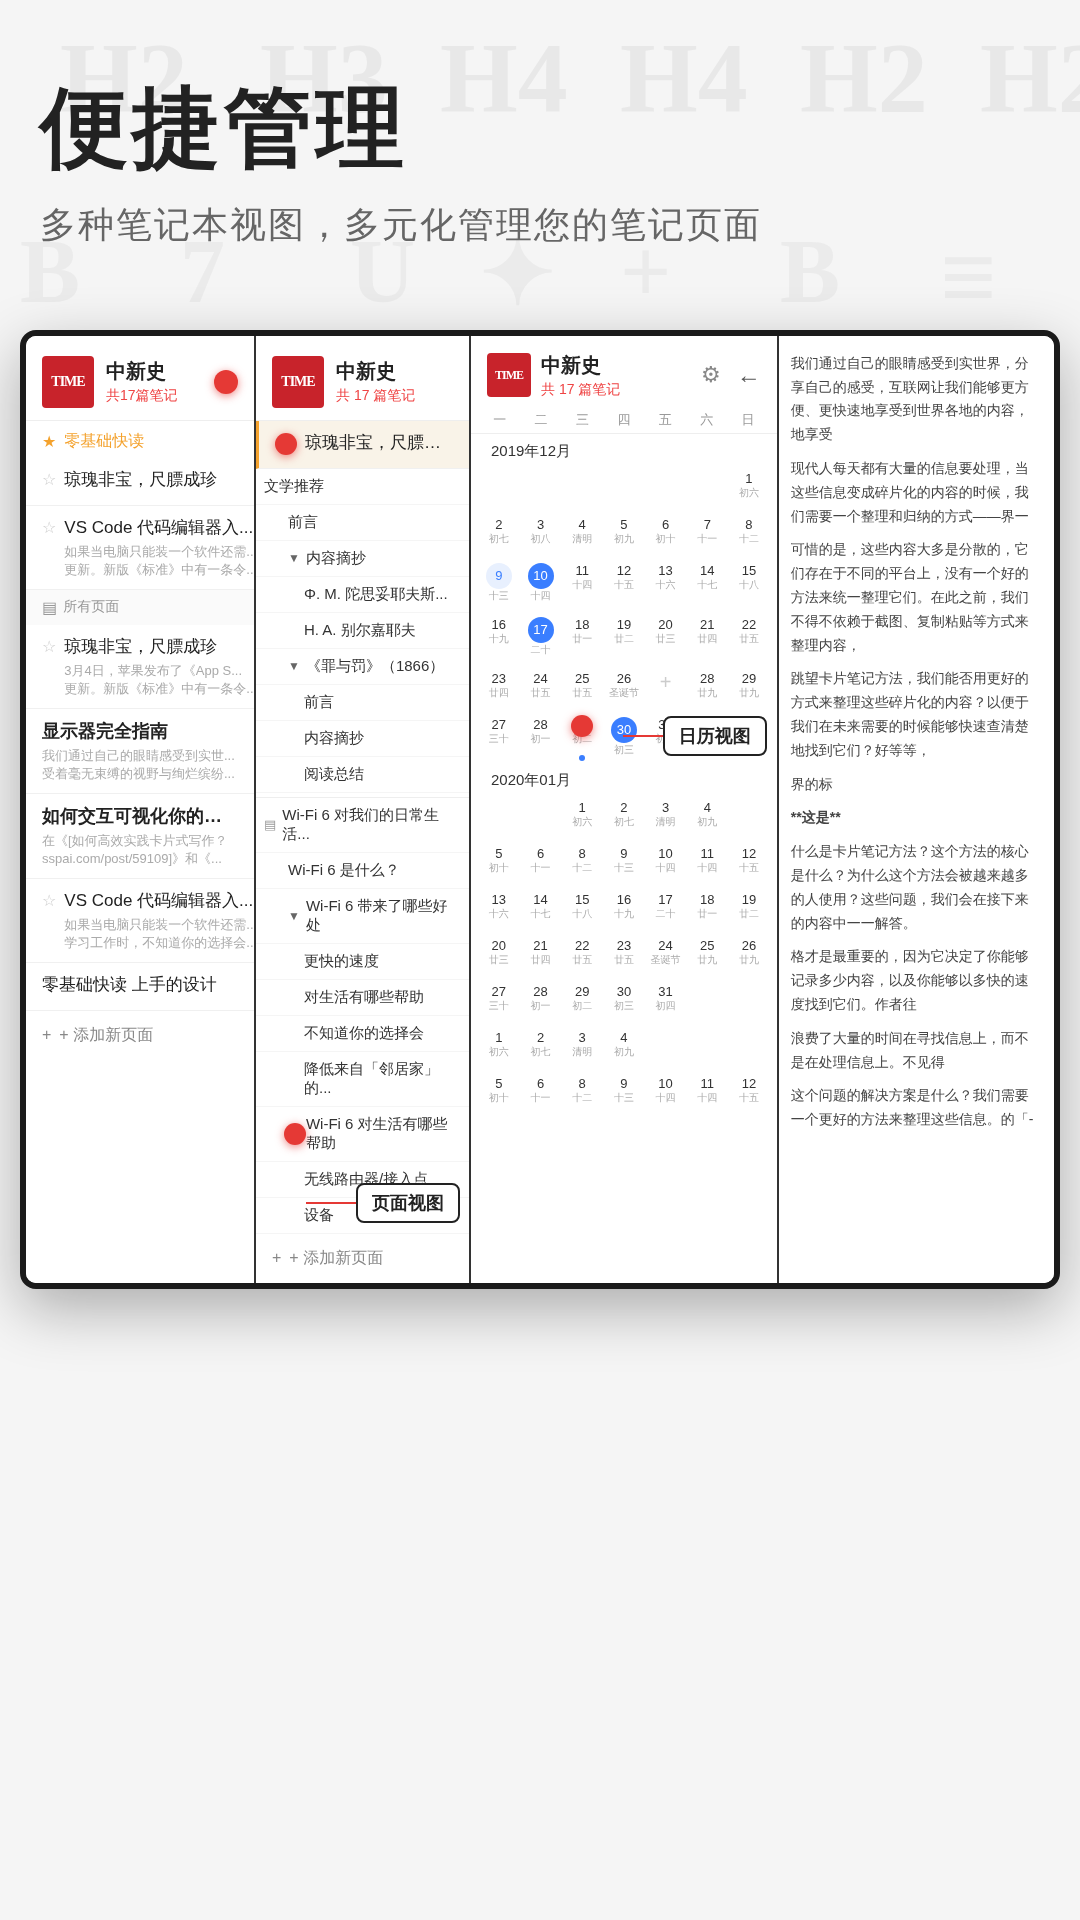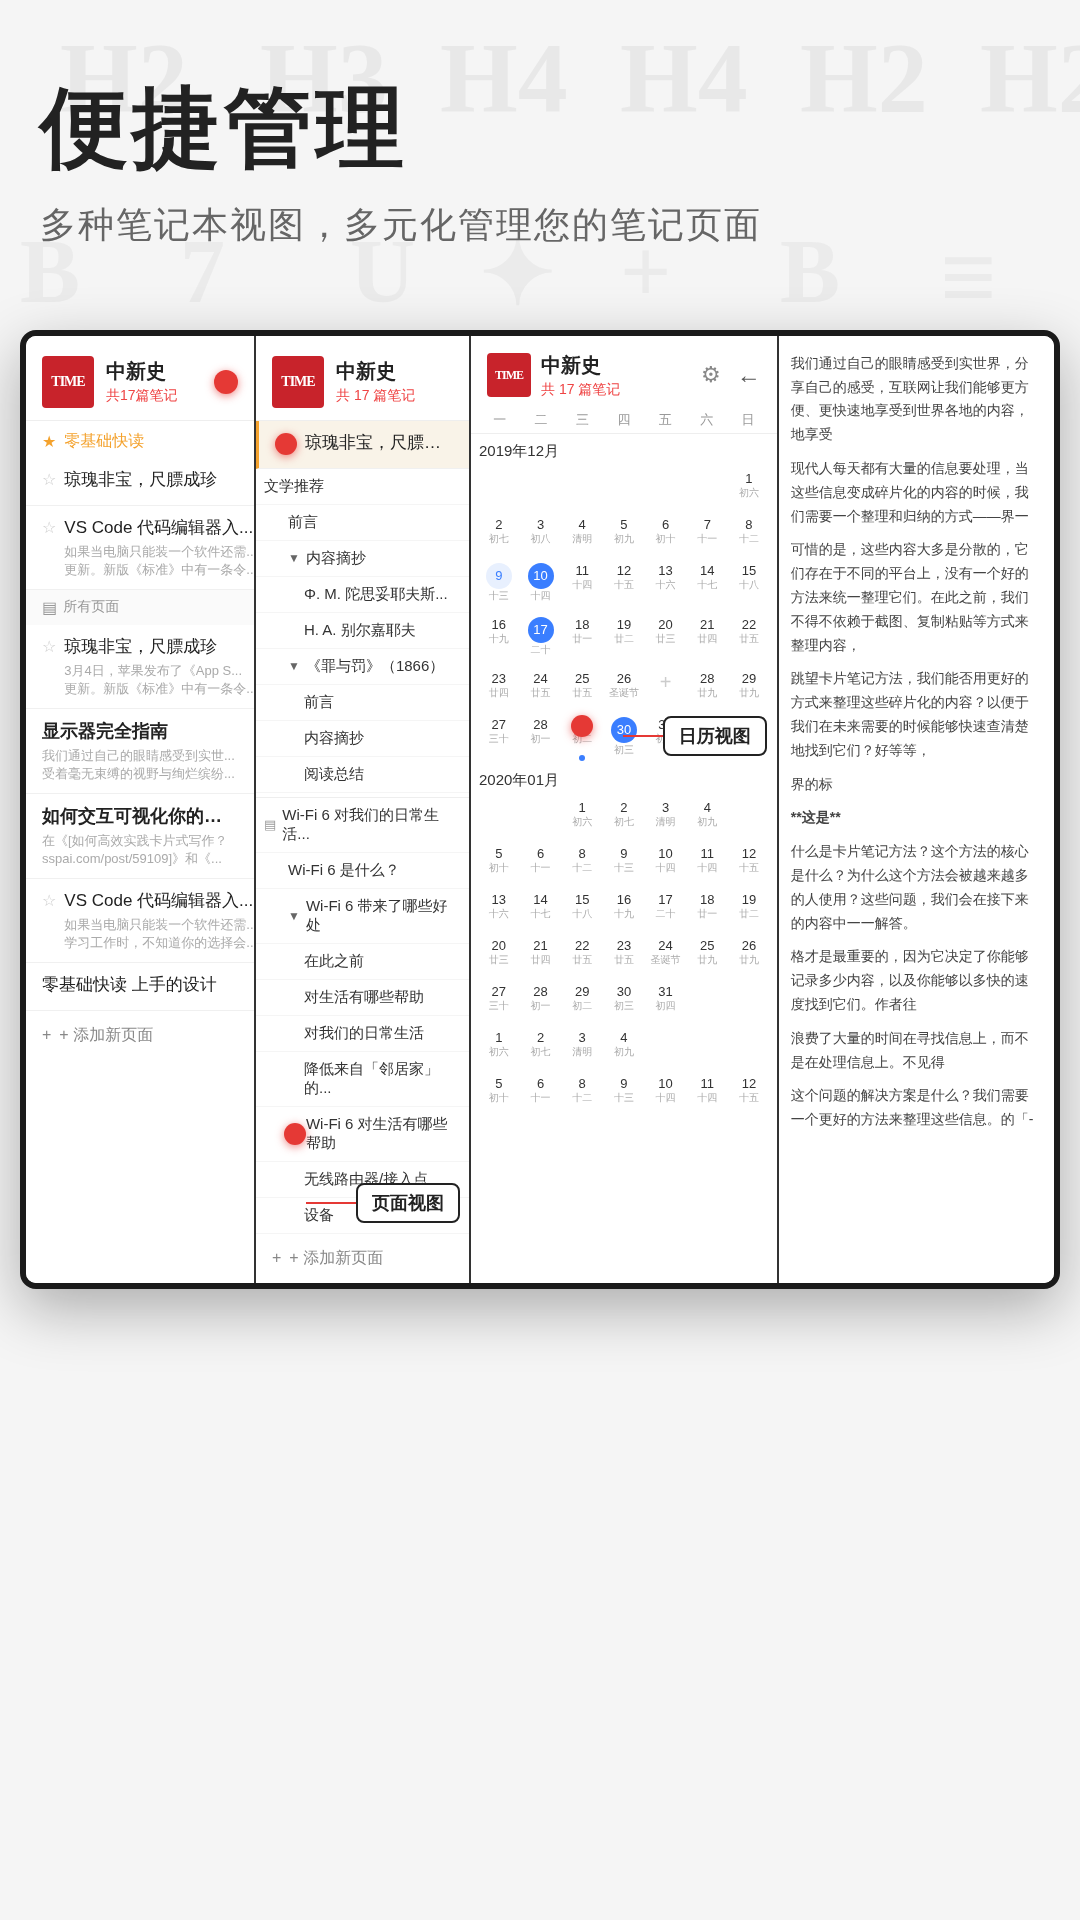--- a/index.html
+++ b/index.html
@@ -204,21 +204,21 @@
     .calendar-header-left {
       display: flex;
       align-items: center;
       gap: 10px;
     }
     .settings-icon { color: #888; font-size: 22px; }
     .back-arrow { font-size: 24px; color: #555; }
     .cal-month-title {
       font-size: 15px;
       color: #333;
-      padding: 8px 8px 4px;
+      padding: 8px 20px 4px;
       font-weight: 500;
     }
     .cal-grid {
       display: grid;
       grid-template-columns: repeat(7, 1fr);
       gap: 2px;
       padding: 0 8px;
     }
     .cal-day-header {
       text-align: center;
@@ -433,23 +433,23 @@
       <span style="font-size:13px; color:#999;">▤</span>
       Wi-Fi 6 对我们的日常生活...
     </div>
     <div class="outline-item indent-1">Wi-Fi 6 是什么？</div>
     <div class="outline-item indent-1">
       <div class="outline-expand">
         <span class="expand-icon">▼</span>
         Wi-Fi 6 带来了哪些好处
       </div>
     </div>
-    <div class="outline-item indent-2">在此之前</div>
+    <div class="outline-item indent-2">更快的速度</div>
     <div class="outline-item indent-2">对生活有哪些帮助</div>
-    <div class="outline-item indent-2">对我们的日常生活</div>
+    <div class="outline-item indent-2">不知道你的选择会</div>
     <div class="outline-item indent-2">降低来自「邻居家」的...</div>
 
     <div style="position:relative;">
       <div class="outline-item indent-1">
         <div class="outline-expand">
           <span class="expand-icon">▼</span>
           Wi-Fi 6 对生活有哪些帮助
         </div>
       </div>
       <div class="red-dot" style="position:absolute; left:28px; top:50%; transform:translateY(-50%); width:22px; height:22px;"></div>

